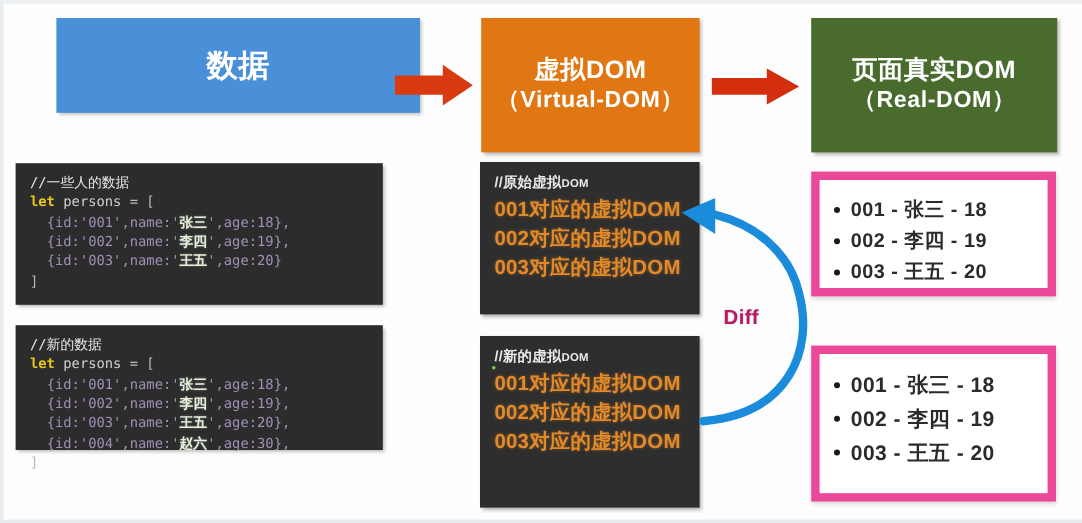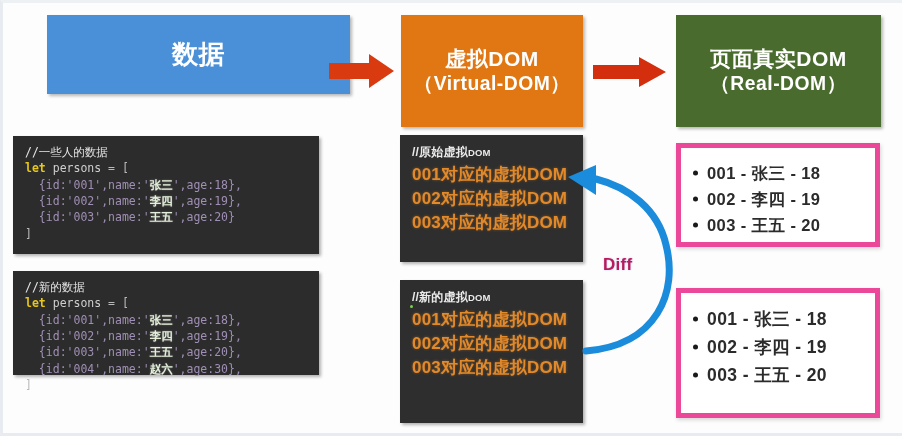--- a/index.html
+++ b/index.html
@@ -90,21 +90,21 @@
   }
   .greendot {
     position: absolute; left: 10px; top: 25px;
     width: 3px; height: 3px; border-radius: 50%; background: #7ccf4a;
   }
 
   
   .card {
     position: absolute;
     background: #ffffff;
-    border: 5px solid #ec4899;
+    border: 7px solid #ec4899;
     box-shadow: 1px 2px 4px rgba(0,0,0,.16);
     padding: 12px 0 12px 0;
   }
   #list-old { left: 673px; top: 140px; width: 204px; height: 104px; }
   #list-new { left: 673px; top: 285px; width: 204px; height: 130px; }
   .card ul { list-style: none; margin: 0; padding: 0 0 0 26px; }
   .card li {
     position: relative;
     color: #2b2b2b;
     font-size: 16.5px;

